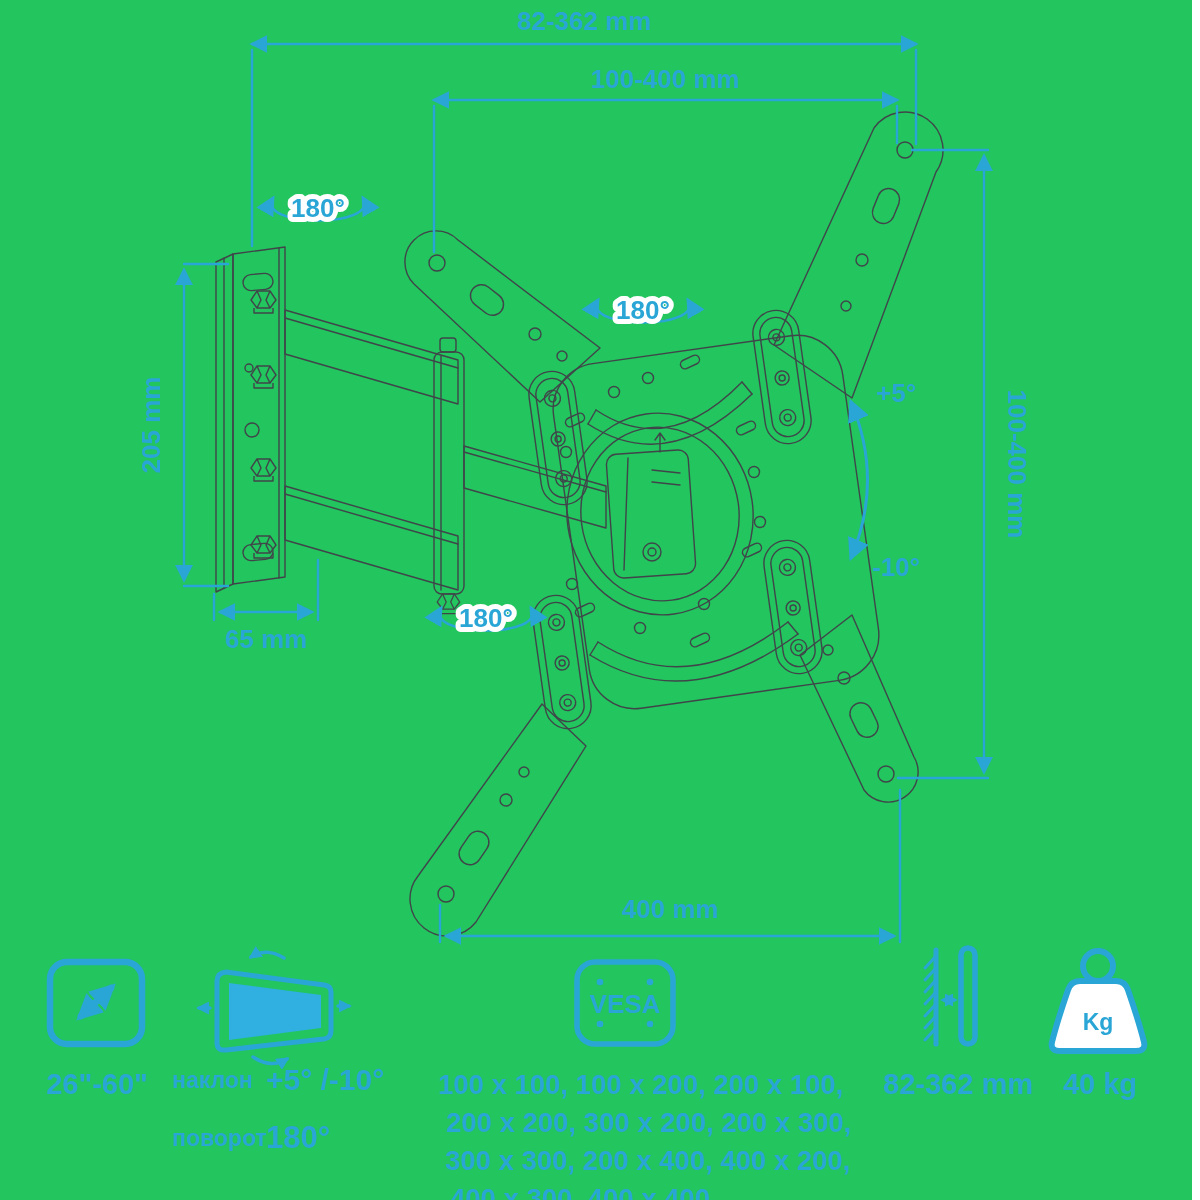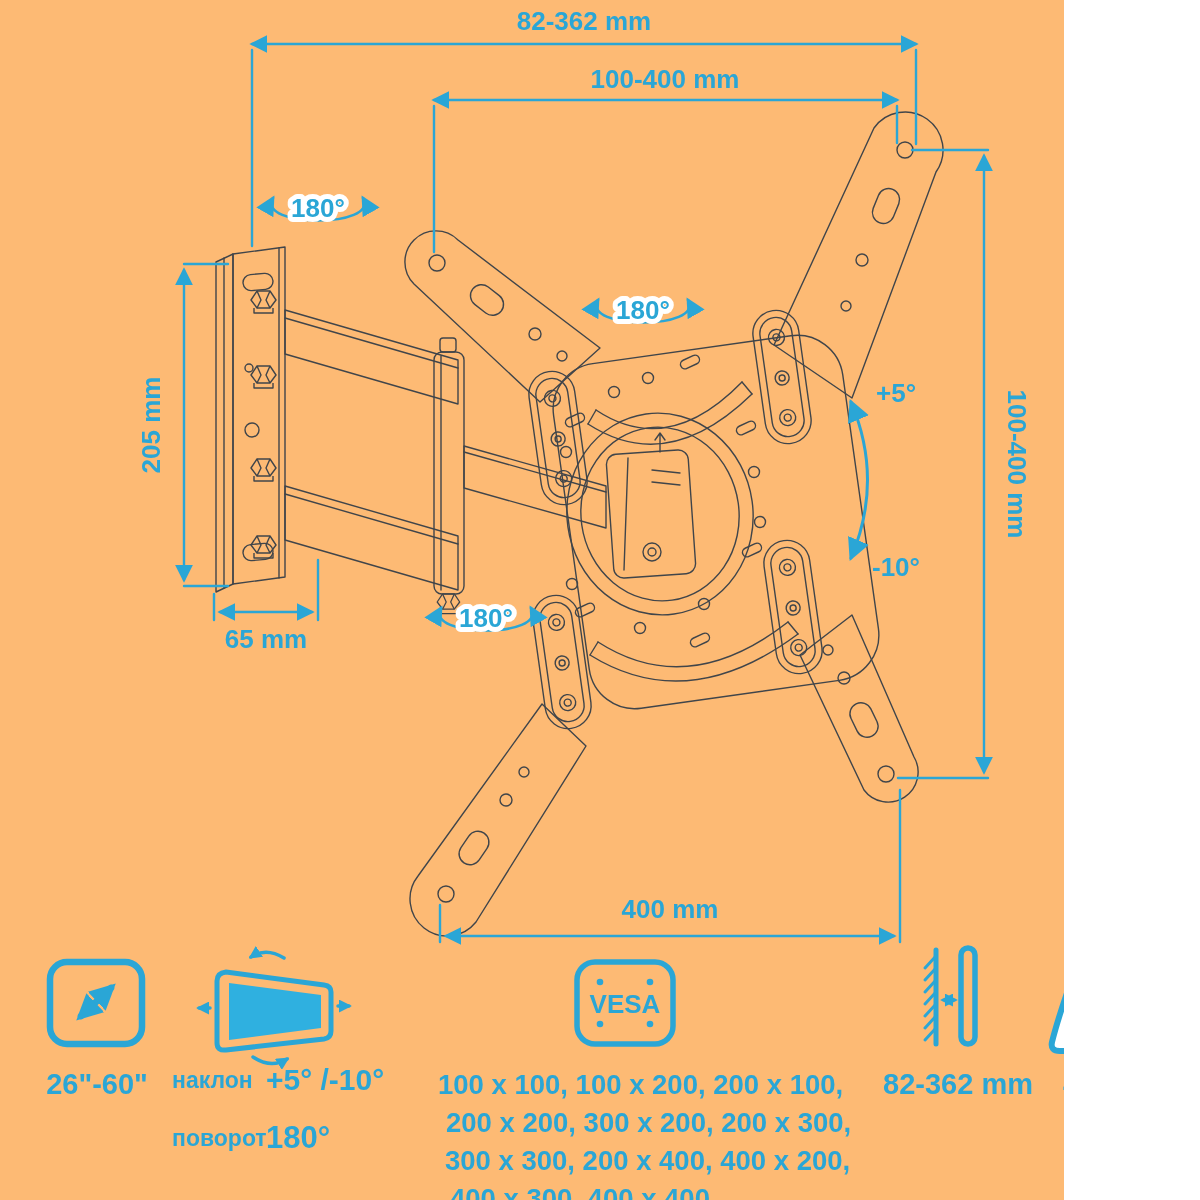--- a/index.html
+++ b/index.html
@@ -1,20 +1,20 @@
 <!DOCTYPE html>
 <html><head>
 <meta charset="utf-8">
 <style>
   :root{
     --accent:#2aa6d6;
     --ink:#40454a;
   }
   html,body{margin:0;padding:0;background:#ffffff;}
-  .stage{position:relative;width:1064px;height:1200px;background:#fdba74;overflow:hidden;}
+  .stage{position:relative;width:1192px;height:1200px;background:#22c55e;overflow:hidden;}
   svg{display:block;}
   text{
     font-family:"Liberation Sans","DejaVu Sans",sans-serif;
     font-weight:700;
     fill:var(--accent);
   }
   .t23{font-size:23px}
   .t26{font-size:26px}
   .t27{font-size:27.5px}
   .t29{font-size:29px}

